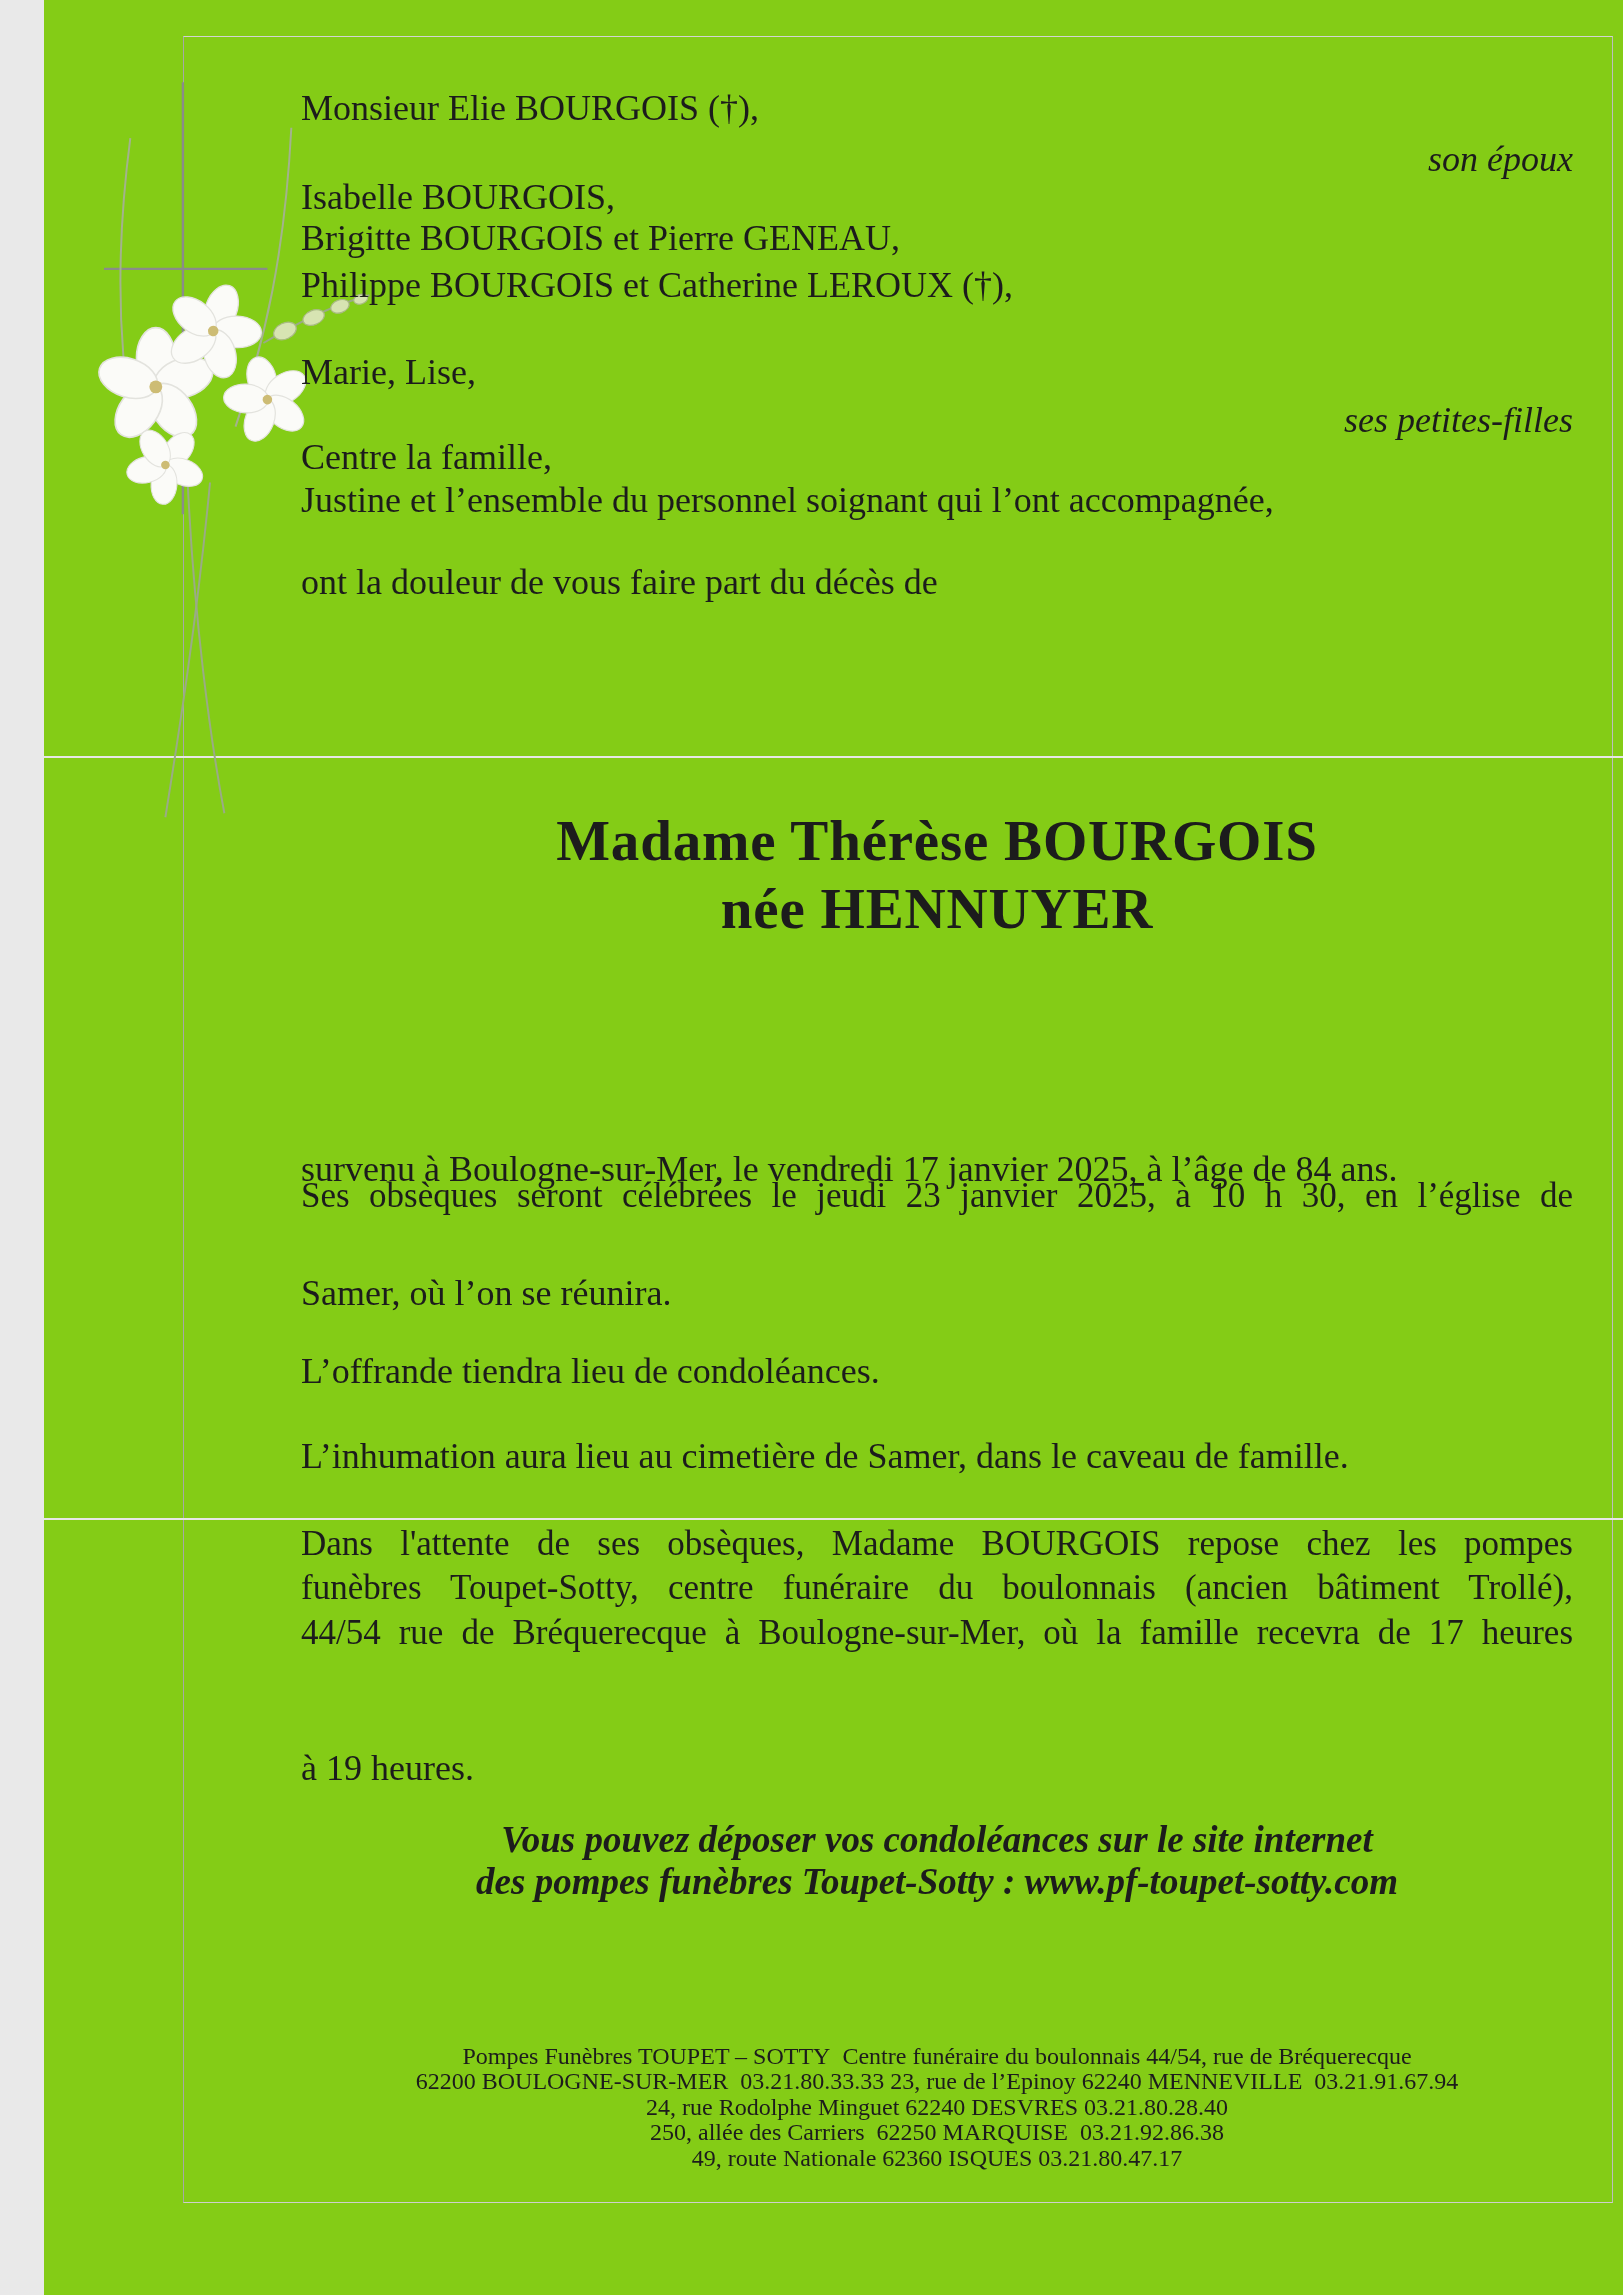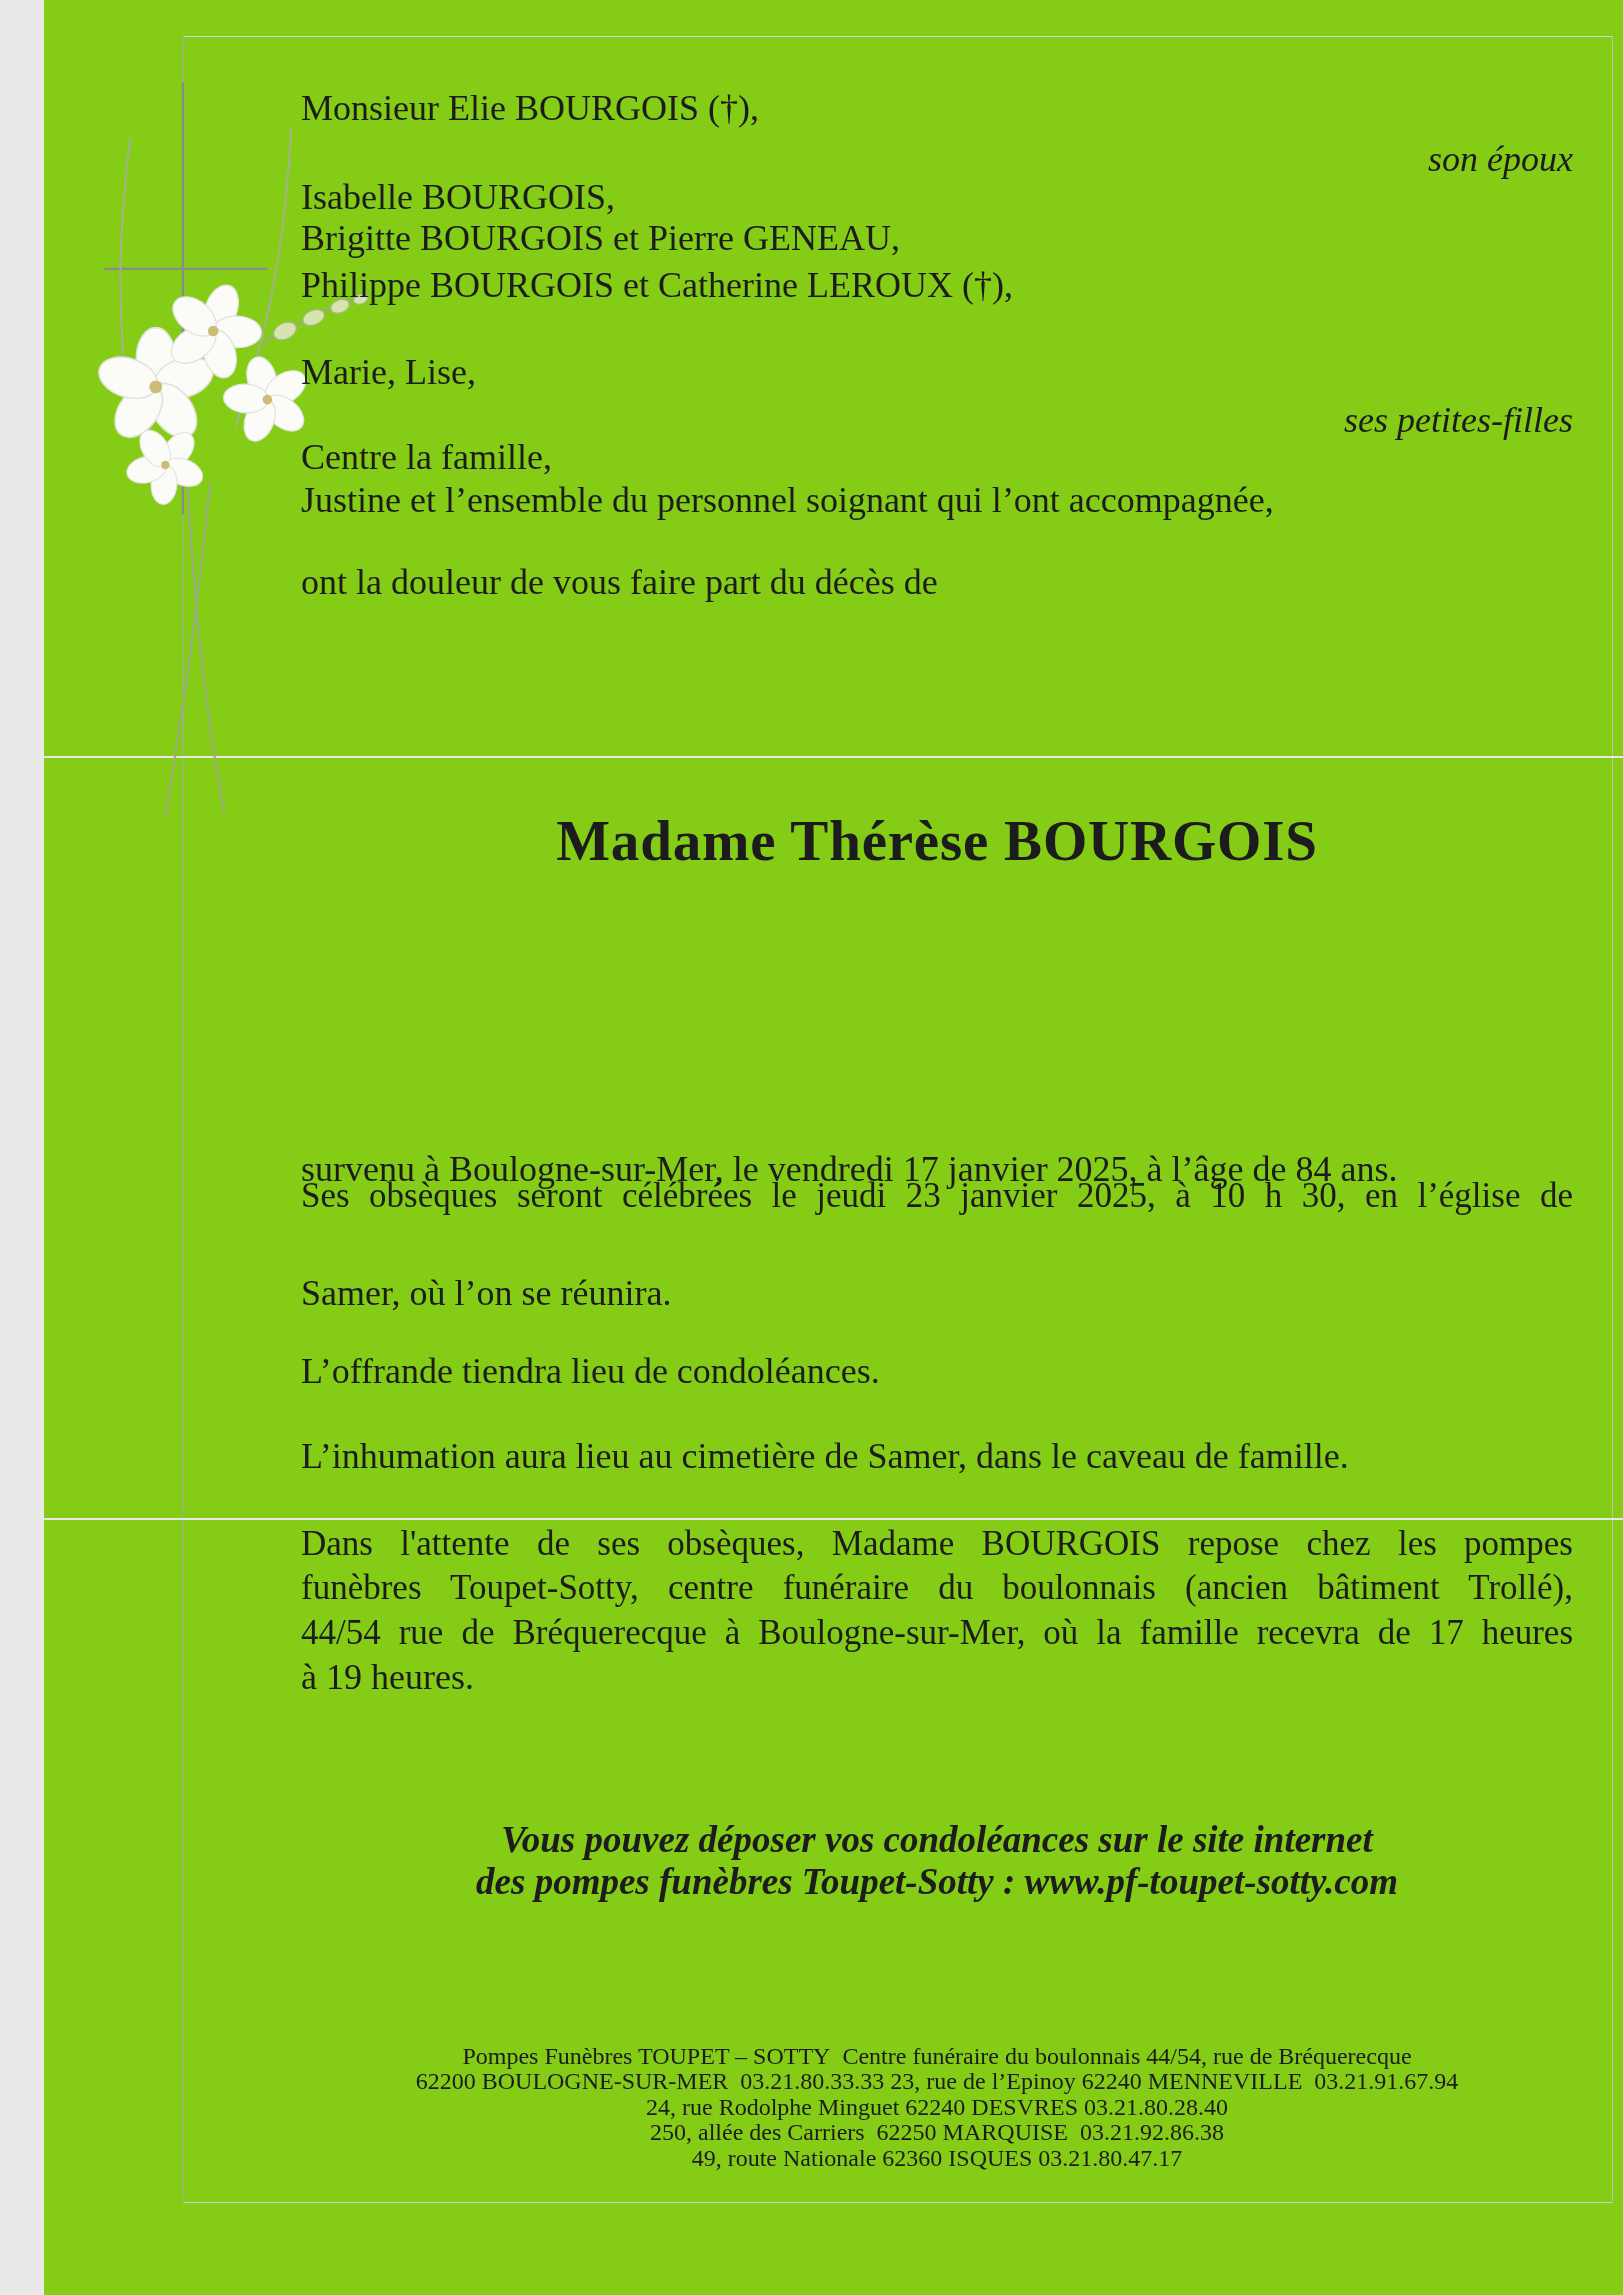--- a/index.html
+++ b/index.html
@@ -90,34 +90,35 @@
     <div class="ln left" style="top:173px">Isabelle BOURGOIS,</div>
     <div class="ln left" style="top:214px">Brigitte BOURGOIS et Pierre GENEAU,</div>
     <div class="ln left" style="top:261px">Philippe BOURGOIS et Catherine LEROUX (†),</div>
     <div class="ln left" style="top:348px">Marie, Lise,</div>
     <div class="ln rel" style="top:396px">ses petites-filles</div>
     <div class="ln left" style="top:433px">Centre la famille,</div>
     <div class="ln left" style="top:476px">Justine et l’ensemble du personnel soignant qui l’ont accompagnée,</div>
     <div class="ln left" style="top:558px">ont la douleur de vous faire part du décès de</div>
 
     <div class="ln title" style="top:807px">Madame Thérèse BOURGOIS</div>
+    <div class="ln title" style="top:875px">née HENNUYER</div>
 
     <div class="ln left" style="top:1145px">survenu à Boulogne-sur-Mer, le vendredi 17 janvier 2025, à l’âge de 84 ans.</div>
 
     <div class="ln just" style="top:1172px">Ses obsèques seront célébrées le jeudi 23 janvier 2025, à 10 h 30, en l’église de</div>
     <div class="ln left" style="top:1269px">Samer, où l’on se réunira.</div>
 
     <div class="ln left" style="top:1347px">L’offrande tiendra lieu de condoléances.</div>
 
     <div class="ln left" style="top:1432px">L’inhumation aura lieu au cimetière de Samer, dans le caveau de famille.</div>
 
     <div class="ln just p5" style="top:1521px">Dans l'attente de ses obsèques, Madame BOURGOIS repose chez les pompes</div>
     <div class="ln just p5" style="top:1565px">funèbres Toupet-Sotty, centre funéraire du boulonnais (ancien bâtiment Trollé),</div>
     <div class="ln just p5" style="top:1610px">44/54 rue de Bréquerecque à Boulogne-sur-Mer, où la famille recevra de 17 heures</div>
-    <div class="ln left p5" style="top:1655px">à 19 heures.</div>
+    <div class="ln left p5" style="top:1746px">à 19 heures.</div>
 
     <div class="ln cond" style="top:1818px">Vous pouvez déposer vos condoléances sur le site internet</div>
     <div class="ln cond" style="top:1860px">des pompes funèbres Toupet-Sotty : www.pf-toupet-sotty.com</div>
 
     <div class="ln foot" style="top:2044px">Pompes Funèbres TOUPET – SOTTY&nbsp; Centre funéraire du boulonnais 44/54, rue de Bréquerecque</div>
     <div class="ln foot" style="top:2069px">62200 BOULOGNE-SUR-MER&nbsp; 03.21.80.33.33 23, rue de l’Epinoy 62240 MENNEVILLE&nbsp; 03.21.91.67.94</div>
     <div class="ln foot" style="top:2095px">24, rue Rodolphe Minguet 62240 DESVRES 03.21.80.28.40</div>
     <div class="ln foot" style="top:2120px">250, allée des Carriers&nbsp; 62250 MARQUISE&nbsp; 03.21.92.86.38</div>
     <div class="ln foot" style="top:2146px">49, route Nationale 62360 ISQUES 03.21.80.47.17</div>
 

